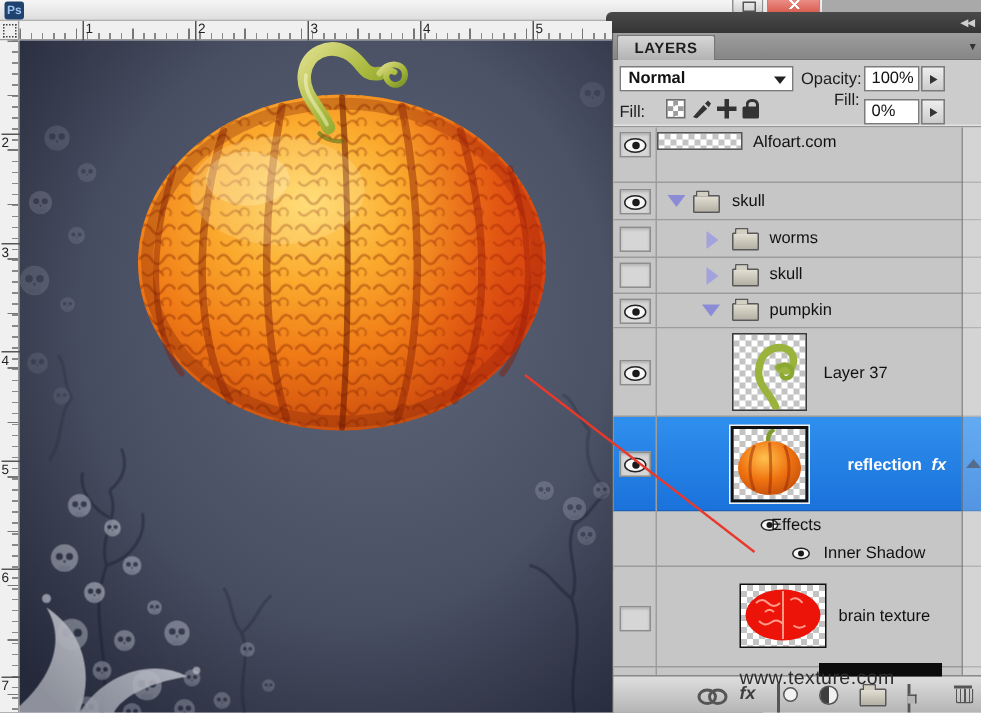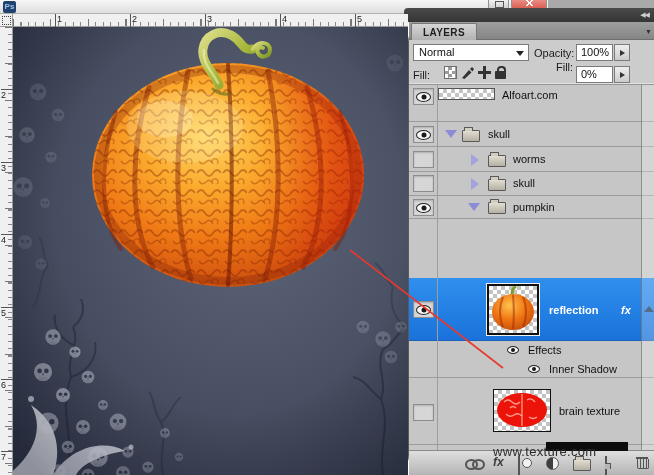--- a/index.html
+++ b/index.html
@@ -46,33 +46,33 @@
     background-size:7px 100%,4px 100%; background-position:right top,right top; background-repeat:no-repeat; }
   .vruler .num { position:absolute; left:1px; font-size:9px; color:#222; }
   .vruler .num::before { content:""; position:absolute; left:0px; top:-1px; width:13px; height:1px; background:#555; }
 
   
   .canvas { position:absolute; left:13px; top:27px; width:395px; height:448px; overflow:hidden; background:#4c5268; }
   .canvas svg { display:block; }
 
   
   .panel { position:absolute; left:408px; top:22px; width:246px; height:453px; background:#c6c6c6;
-    border-left:1px solid #5a5a5a;border-radius:20px; }
+    border-left:1px solid #5a5a5a; }
   .tabbar { position:absolute; left:0; top:0; width:246px; height:18px;
     background:linear-gradient(#9e9e9e,#868686); border-bottom:1px solid #6f6f6f; }
   .tab { position:absolute; left:2px; top:1px; width:66px; height:17px;
     background:linear-gradient(#d6d6d6,#b2b2b2); border:1px solid #777; border-bottom:none;
     font-size:10px; font-weight:bold; color:#1d1d1d; text-align:center; line-height:17px; letter-spacing:.4px;
     border-radius:2px 2px 0 0; }
   .panelmenu { position:absolute; right:3px; top:6px; color:#333; font-size:7px; }
 
   .controls { position:absolute; left:0; top:18px; width:246px; height:45px; background:#cccccc;
     border-bottom:1px solid #969696; box-shadow: inset 0 -1px 0 #e2e2e2; }
   .combo { position:absolute; left:4px; top:4px; width:116px; height:17px; background:#fff;
-    border:1px solid #7b7b7b; font-size:11px; color:#111; line-height:15px; padding-left:5px; }
+    border:1px solid #7b7b7b; font-size:11px; color:#111; line-height:15px; padding-left:5px;font-weight:bold; }
   .combo .dd { position:absolute; right:4px; top:6px; width:0; height:0;
     border-left:4px solid transparent; border-right:4px solid transparent; border-top:5px solid #222; }
   .fieldlabel { position:absolute; font-size:11px; color:#1c1c1c; }
   .valbox { position:absolute; width:37px; height:17px; background:#fff; border:1px solid #7b7b7b;
     font-size:11px; color:#111; line-height:15px; padding-left:4px; }
   .slider-btn { position:absolute; width:16px; height:17px; background:linear-gradient(#eee,#ccc);
     border:1px solid #7b7b7b; }
   .slider-btn::after { content:""; position:absolute; left:5px; top:5px; width:0; height:0;
     border-top:3.5px solid transparent; border-bottom:3.5px solid transparent; border-left:5px solid #333; }
   .lockicons { position:absolute; top:26px; }
@@ -358,20 +358,32 @@
 
       <div class="row" style="top:111px; height:23px">
         <div class="well" style="top:3px">
             <span class="eye"></span>
           </div>
         <span class="tri-down" style="position:absolute; left:59px; top:7px"></span>
         <span class="folder" style="position:absolute; left:79px; top:6px"></span>
         <div class="layer-label" style="left:104px; top:5px">pumpkin</div>
       </div>
 
+      <div class="row" style="top:134px; height:59px">
+        <div class="well" style="top:21px">
+            <span class="eye"></span>
+          </div>
+        <div class="thumb checker" style="left:79px; top:3px; width:50px; height:52px">
+          <svg width="48" height="50" viewBox="0 0 48 50">
+            <path d="M28,48 C24,38 15,34 17,22 C19,8 34,5 39,13 C43,21 35,28 30,22" fill="none" stroke="#9ab33c" stroke-width="5" stroke-linecap="round"></path>
+            <path d="M30,22 c4,-4 10,-1 9,4 c-1,4 -6,4 -7,1" fill="none" stroke="#8aa832" stroke-width="3" stroke-linecap="round"></path>
+          </svg>
+        </div>
+        <div class="layer-label" style="left:140px; top:24px">Layer 37</div>
+      </div>
 
       <div class="row selected" style="top:193px; height:63px">
         <div class="well" style="top:23px">
             <span class="eye"></span>
           </div>
         <div class="thumb checker selthumb" style="left:78px; top:6px; width:52px; height:51px">
           <svg width="48" height="47" viewBox="0 0 48 47">
             <defs>
                 <radialGradient id="mpg" cx="42%" cy="32%" r="75%">
               <stop offset="0%" stop-color="#ffc14d"></stop>
@@ -381,28 +393,28 @@
               </defs>
             <path d="M23,8 q0,-5 3,-7" fill="none" stroke="#7f9a2e" stroke-width="3" stroke-linecap="round"></path>
             <ellipse cx="24" cy="26" rx="21" ry="18" fill="url(#mpg)"></ellipse>
             <g fill="none" stroke="rgba(150,40,5,0.5)" stroke-width="2">
               <path d="M24,9 C25,20 25,34 24,43"></path>
               <path d="M14,11 C10,20 10,32 14,41"></path>
               <path d="M34,11 C38,20 38,32 34,41"></path>
             </g>
           </svg>
         </div>
-        <div class="layer-label sel" style="left:140px; top:26px">reflection</div>
+        <div class="layer-label sel" style="left:156px; top:26px">reflection</div>
         <div class="fx-badge" style="left:212px; top:26px">fx</div>
         <div class="fx-expand" style="left:235px; top:28px"></div>
       </div>
 
       <div class="row" style="top:256px; height:19px; border-bottom:none">
         <span class="eye sm" style="position:absolute; left:98px; top:5px"></span>
-        <div class="layer-label" style="left:119px; top:3px">Effects</div>
+        <div class="layer-label" style="left:105px; top:3px">Effects</div>
       </div>
 
       <div class="row" style="top:295px; height:65px">
         <div class="well" style="top:24px"></div>
         <div class="thumb checker" style="left:84px; top:9px; width:58px; height:43px; border-color:#111">
           <svg width="56" height="41" viewBox="0 0 56 41">
             <ellipse cx="28" cy="20" rx="25" ry="17" fill="#ec1408"></ellipse>
             <g fill="none" stroke="#ff9b8a" stroke-width="1.3">
               <path d="M28,4 V36"></path>
               <path d="M10,12 q4,-4 8,0 t8,0"></path>

